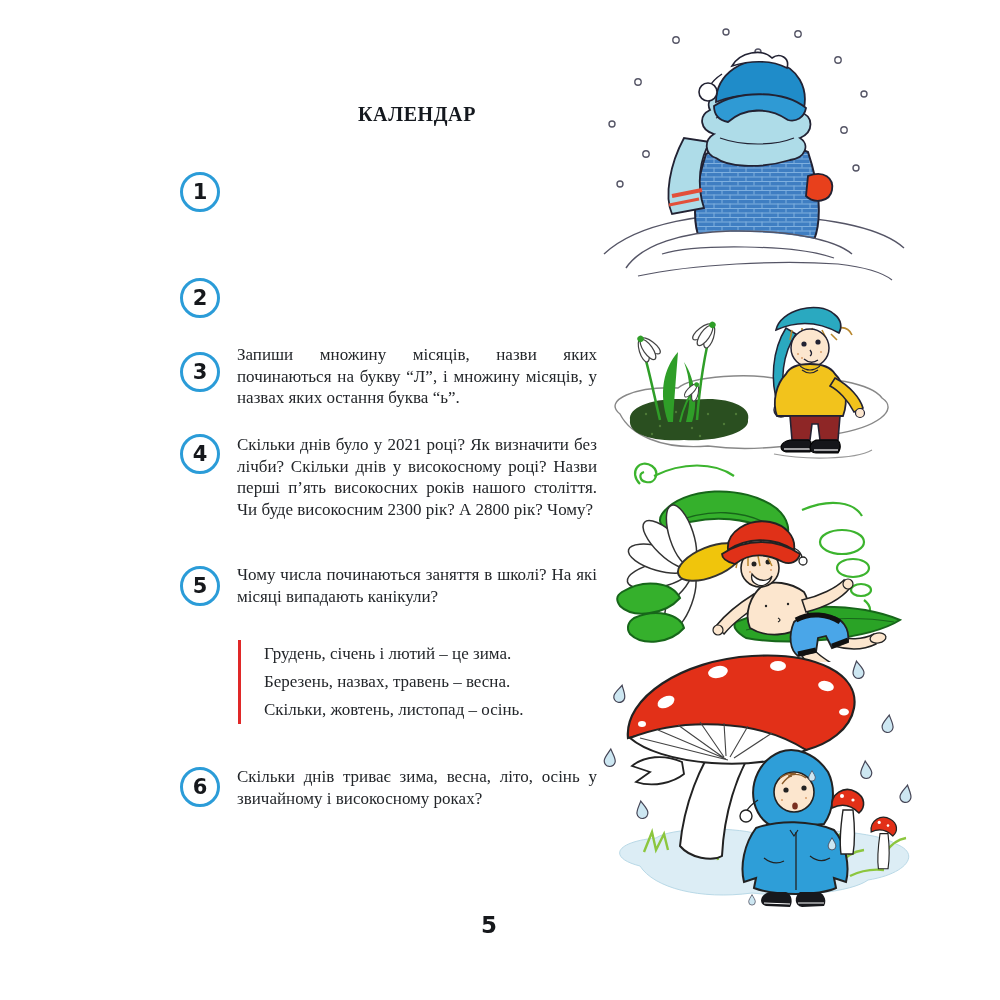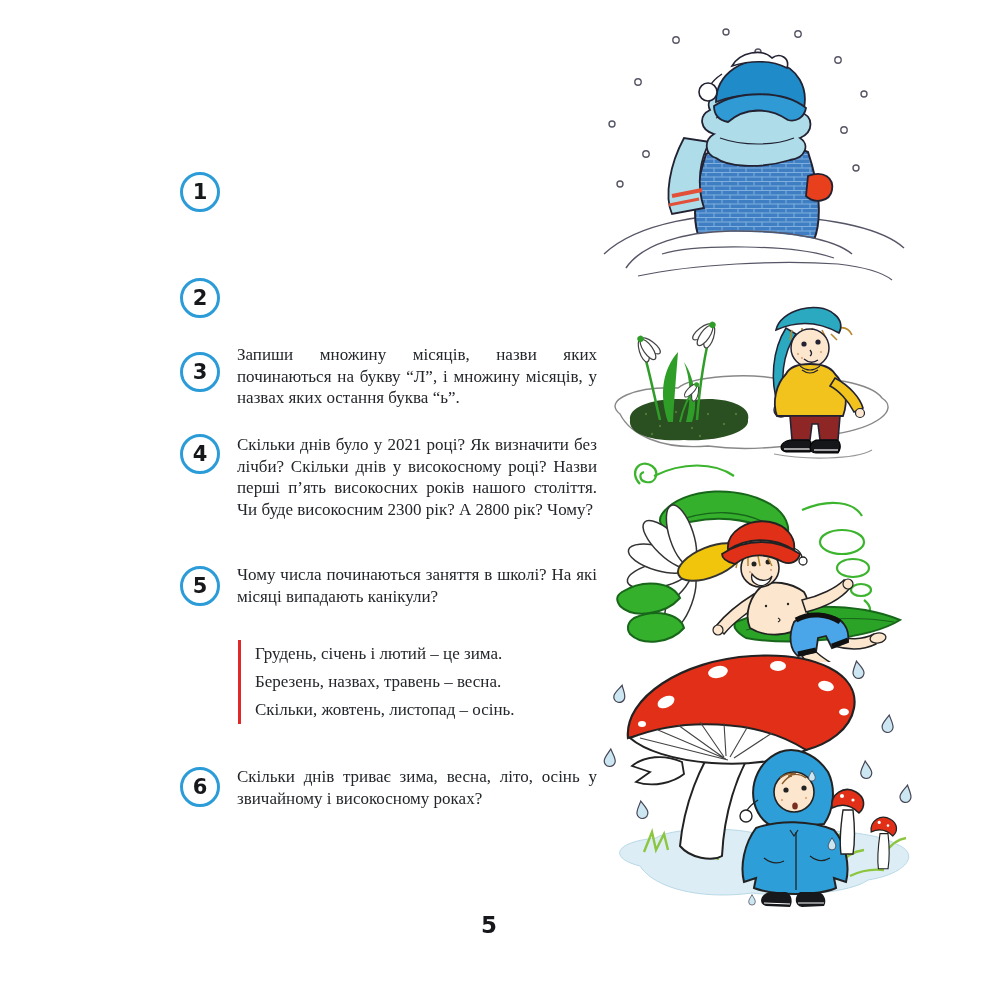--- a/index.html
+++ b/index.html
@@ -16,35 +16,36 @@
     position:absolute;left:0;width:34px;height:34px;border:3px solid #2b9cd8;
     border-radius:50%;background:#fff;display:flex;align-items:center;justify-content:center;
     font-family:"DejaVu Sans",sans-serif;font-weight:bold;font-size:21px;color:#16181c;
   }
   .qtext{
     margin-left:57px;width:360px;text-align:justify;
     font-size:17px;line-height:21.5px;color:#23262a;
   }
   .note{
     position:absolute;left:238px;top:640px;width:356px;
-    border-left:3px solid #e02828;padding-left:14px;
+    border-left:3px solid #e02828;padding-left:23px;
     font-size:17px;line-height:28px;color:#23262a;
   }
   .pagenum{
     position:absolute;left:466px;top:912px;width:46px;text-align:center;
     font-family:"DejaVu Sans",sans-serif;font-weight:bold;font-size:23px;color:#16181c;
   }
   figure.ill{position:absolute;margin:0;padding:0;}
   svg{display:block;}
 </style>
 </head>
 <body>
 
 <div class="page">
 
+  <h1 class="title">КАЛЕНДАР</h1>
 
   <div class="q" style="top:166px">
     <div class="badge" style="top:6px">1</div>
   </div>
 
   <div class="q" style="top:276px">
     <div class="badge" style="top:2px">2</div>
   </div>
 
   <div class="q" style="top:344px">

